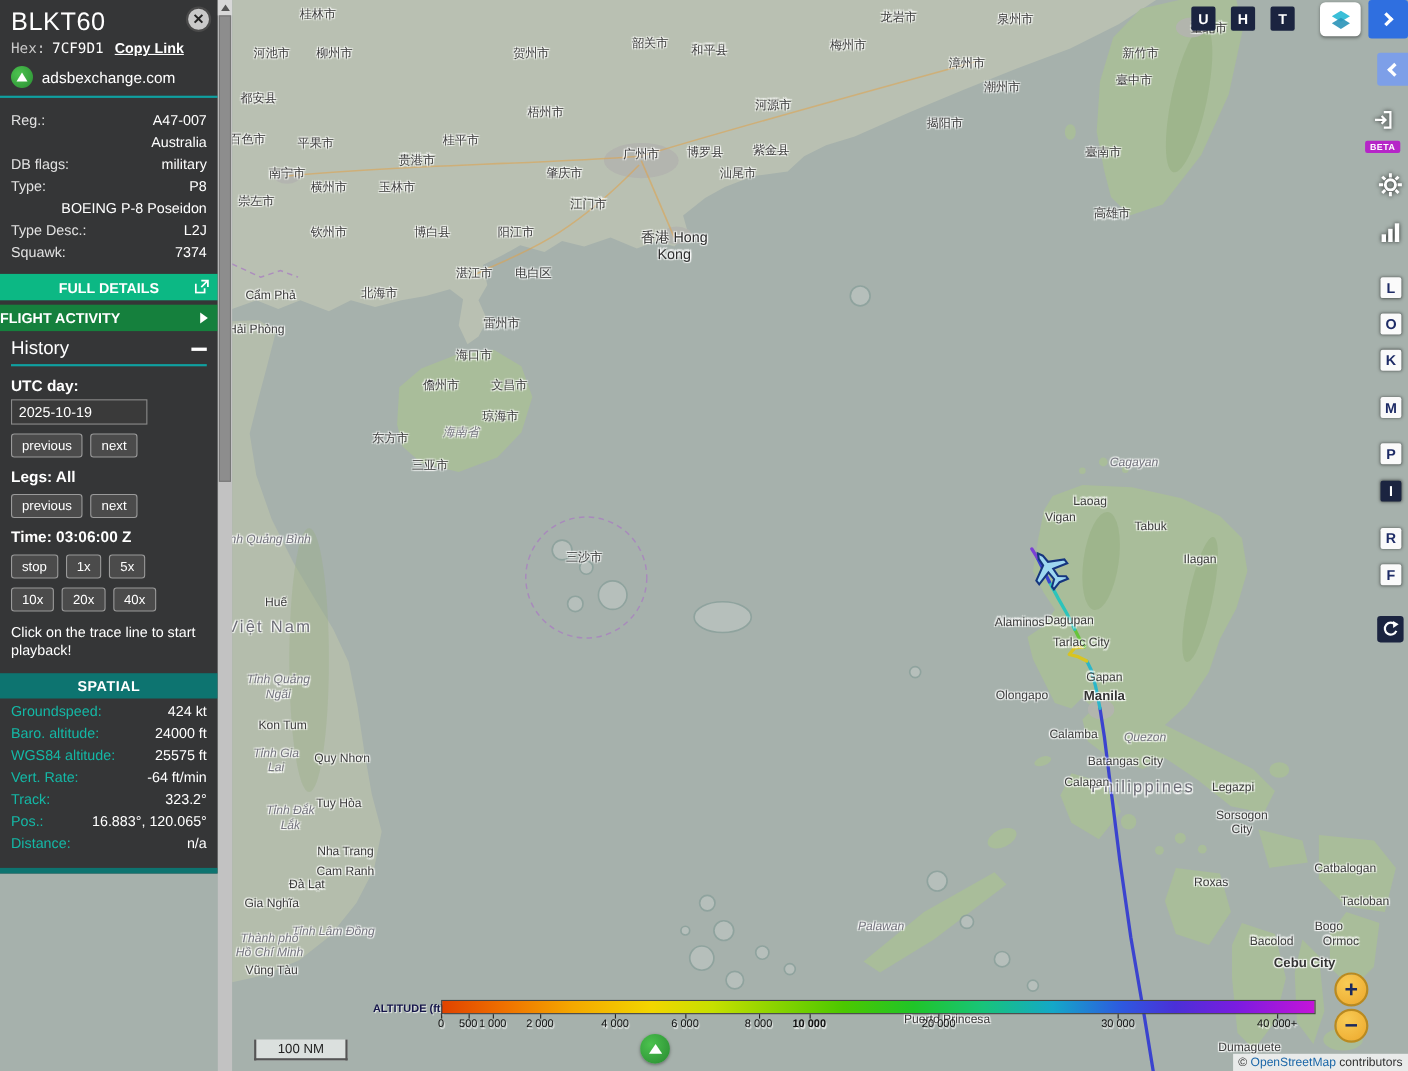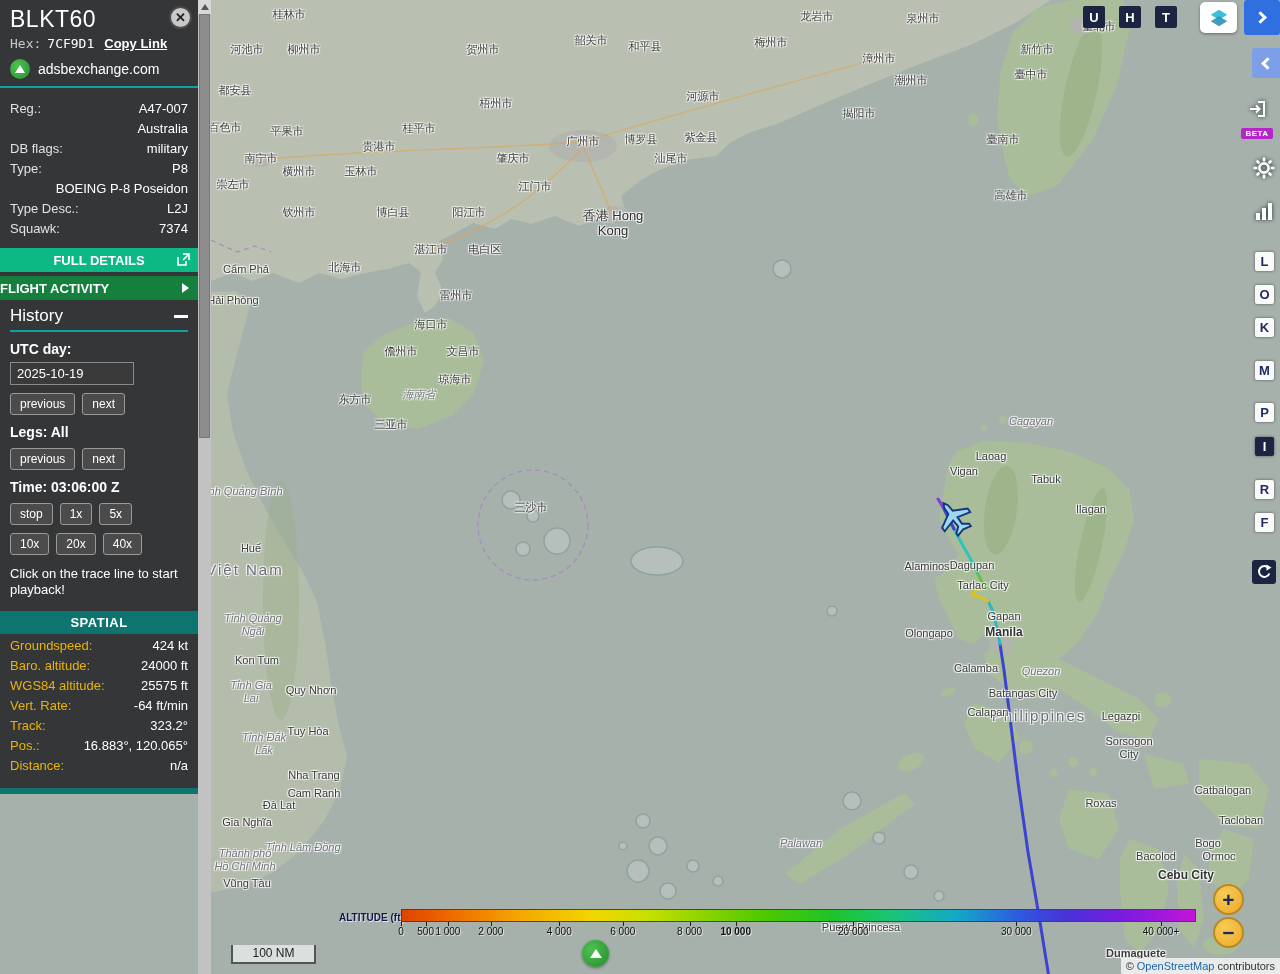--- a/index.html
+++ b/index.html
@@ -46,21 +46,21 @@
   .minus { width:14px; height:3px; background:#fff; cursor:pointer; }
   .sb-sec { padding:0 10px; }
   .blab { font-weight:bold; font-size:14px; margin-top:9px; }
   .dateinput { margin-top:5px; width:124px; background:#3a3a3a; border:1px solid #8a8a8a; color:#fff; font-size:13px; padding:3px 6px; font-family:"Liberation Sans",sans-serif; }
   .btnrow { margin-top:8px; display:flex; gap:7px; }
   .gbtn { background:#4b4b4b; border:1px solid #9a9a9a; color:#fff; font-size:12px; padding:3px 9px; border-radius:3px; cursor:pointer; font-family:"Liberation Sans",sans-serif; }
   .hint { margin-top:11px; font-size:13px; line-height:1.25; padding:0 10px; }
   .sec-head { background:#0d7470; color:#fff; text-align:center; font-weight:bold; font-size:13px; padding:4px 0; margin-top:12px; letter-spacing:.5px; }
   .datrows { padding:2px 10px 0; font-size:13px; }
   .srow { display:flex; justify-content:space-between; padding:2.5px 0; }
-  .srow .lab { color:#eab308; } .srow .val { color:#fff; }
+  .srow .lab { color:#14b8a6; } .srow .val { color:#fff; }
   
   #sb-scroll { position:absolute; left:198px; top:0; width:13px; height:974px; background:#c2c2c2; z-index:30; }
   #sb-up { height:14px; background:#d8d8d8; display:flex; align-items:center; justify-content:center; cursor:pointer; }
   #sb-up .tri { width:0; height:0; border-left:4px solid transparent; border-right:4px solid transparent; border-bottom:6px solid #555; }
   #sb-thumb { position:absolute; left:1px; top:14px; width:11px; height:424px; background:#8d8d8d; border:1px solid #777; cursor:pointer; }
   
   #map { position:absolute; left:211px; top:0; width:1069px; height:974px; background:#a6b1ac; overflow:hidden; }
   #basemap, #trace { position:absolute; left:0; top:0; }
   .lbl { position:absolute; transform:translate(-50%,-50%); font-size:11px; color:#3c3c3c;
     text-shadow:1px 1px 1px rgba(255,255,255,.85), -1px -1px 1px rgba(255,255,255,.85), 1px -1px 1px rgba(255,255,255,.85), -1px 1px 1px rgba(255,255,255,.85);
@@ -421,21 +421,21 @@
 City</div>
       <div class="lbl" style="left: 890px; top: 803px;">Roxas</div>
       <div class="lbl" style="left: 1012px; top: 790px;">Catbalogan</div>
       <div class="lbl" style="left: 1030px; top: 820px;">Tacloban</div>
       <div class="lbl" style="left: 997px; top: 843px;">Bogo</div>
       <div class="lbl" style="left: 945px; top: 856px;">Bacolod</div>
       <div class="lbl" style="left: 1008px; top: 856px;">Ormoc</div>
       <div class="lbl big" style="left: 975px; top: 876px;">Cebu City</div>
       <div class="lbl prov" style="left: 590px; top: 843px;">Palawan</div>
       <div class="lbl" style="left: 650px; top: 927px;">Puerto Princesa</div>
-      <div class="lbl" style="left: 925px; top: 953px; font-weight: bold;">Dumaguete</div>
+      <div class="lbl" style="left: 925px; top: 953px;">Dumaguete</div>
     </div>
 
   <div id="top-buttons">
       <div class="topbtn" style="left: 872px;">U</div>
       <div class="topbtn" style="left: 908px;">H</div>
       <div class="topbtn" style="left: 944px;">T</div>
     </div>
   <div id="layers-btn">
     <svg width="22" height="22" viewBox="0 0 24 24">
       <polygon points="12,3 21,8.5 12,14 3,8.5" fill="#3bbfd8"></polygon>

